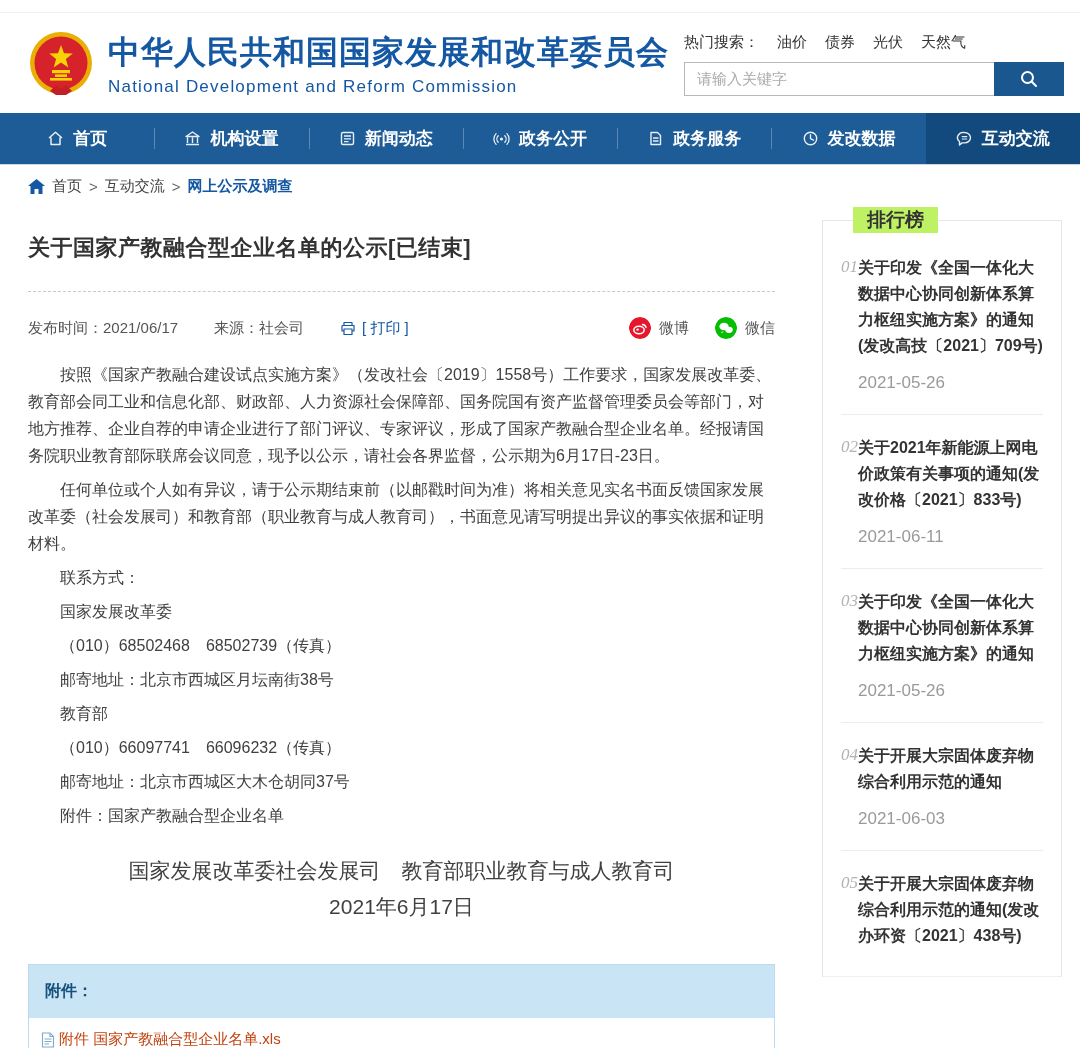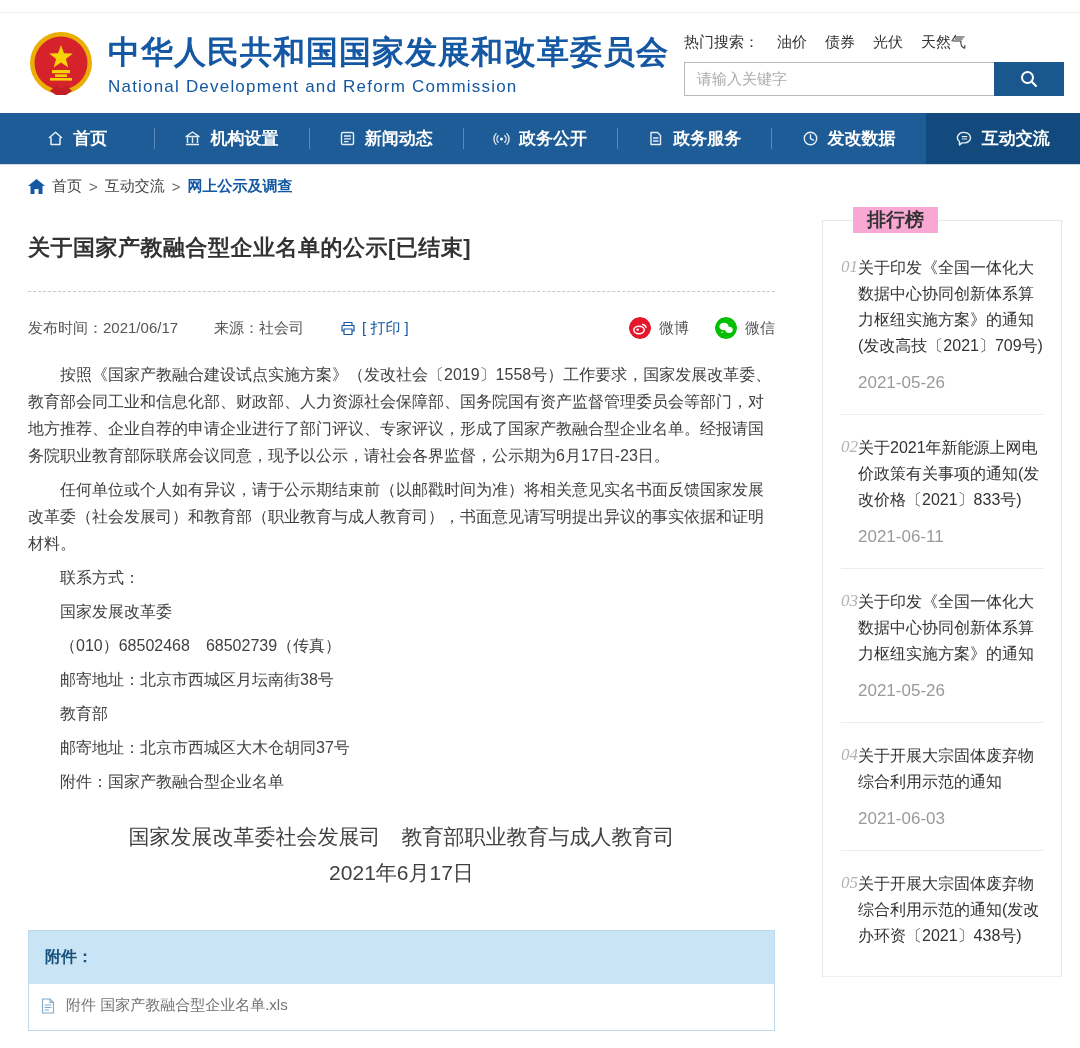--- a/index.html
+++ b/index.html
@@ -66,32 +66,32 @@
   .share-btn { display:flex; align-items:center; gap:8px; cursor:pointer; color:#555; white-space:nowrap; }
   .share-icon { width:22px; height:22px; border-radius:50%; display:block; }
 
   .para { font-size:16px; line-height:27px; color:#404040; text-indent:2em; margin-bottom:7px; }
   .signature { text-align:center; font-size:21px; color:#404040; margin-top:28px; line-height:27px; }
   .signature .date { margin-top:9px; }
 
   .attach-box { margin-top:44px; border:1px solid #bcd9ee; }
   .attach-head { background:#c9e4f5; padding:16px 16px; font-size:16px; font-weight:bold; color:#17507c; }
   .attach-body { background:#fff; padding:12px 12px; }
-  .attach-link { display:inline-flex; align-items:center; gap:11px; color:#737373; font-size:15px; cursor:pointer; text-decoration:none; }
+  .attach-link { display:inline-flex; align-items:center; gap:4px; color:#c2410c; font-size:15px; cursor:pointer; text-decoration:none; }
 
   
   .rank-box { border:1px solid #e6e6e6; border-bottom-color:#efefef; margin-top:14px; position:relative; padding:14px 18px 6px; }
   .rank-title {
-    position:absolute; top:-14px; left:30px; background:#f9a8d4; padding:0 14px;
+    position:absolute; top:-14px; left:30px; background:#bef264; padding:0 14px;
     font-size:19px; font-weight:bold; color:#333;
   }
   .rank-item { display:flex; padding:20px 0 21px; border-bottom:1px solid #ececec; }
   .rank-item:last-child { border-bottom:none; }
   .rank-num { font-size:17px; color:#b3b3b3; font-style:italic; flex:0 0 auto; padding-top:2px; font-family:"Liberation Serif","DejaVu Serif",serif; }
-  .rank-item-title { font-size:16px; font-weight:normal; color:#333; line-height:26px; cursor:pointer; }
+  .rank-item-title { font-size:16px; font-weight:bold; color:#333; line-height:26px; cursor:pointer; }
   .rank-date { font-size:17px; color:#9a9a9a; margin-top:14px; }
 </style>
 </head>
 <body>
 
 <div class="top-strip"></div>
 
 <div class="header">
   <svg class="emblem" viewBox="0 0 70 70">
     <circle cx="35" cy="34" r="31" fill="#e9af05"></circle>
@@ -218,20 +218,21 @@
       </span>
     </div>
 
     <div class="para">按照《国家产教融合建设试点实施方案》（发改社会〔2019〕1558号）工作要求，国家发展改革委、教育部会同工业和信息化部、财政部、人力资源社会保障部、国务院国有资产监督管理委员会等部门，对地方推荐、企业自荐的申请企业进行了部门评议、专家评议，形成了国家产教融合型企业名单。经报请国务院职业教育部际联席会议同意，现予以公示，请社会各界监督，公示期为6月17日-23日。</div>
     <div class="para">任何单位或个人如有异议，请于公示期结束前（以邮戳时间为准）将相关意见实名书面反馈国家发展改革委（社会发展司）和教育部（职业教育与成人教育司），书面意见请写明提出异议的事实依据和证明材料。</div>
     <div class="para">联系方式：</div>
     <div class="para">国家发展改革委</div>
     <div class="para">（010）68502468　68502739（传真）</div>
     <div class="para">邮寄地址：北京市西城区月坛南街38号</div>
     <div class="para">教育部</div>
+    <div class="para">（010）66097741　66096232（传真）</div>
     <div class="para">邮寄地址：北京市西城区大木仓胡同37号</div>
     <div class="para">附件：国家产教融合型企业名单</div>
 
     <div class="signature">
       <div>国家发展改革委社会发展司　教育部职业教育与成人教育司</div>
       <div class="date">2021年6月17日</div>
     </div>
 
     <div class="attach-box">
       <div class="attach-head">附件：</div>

